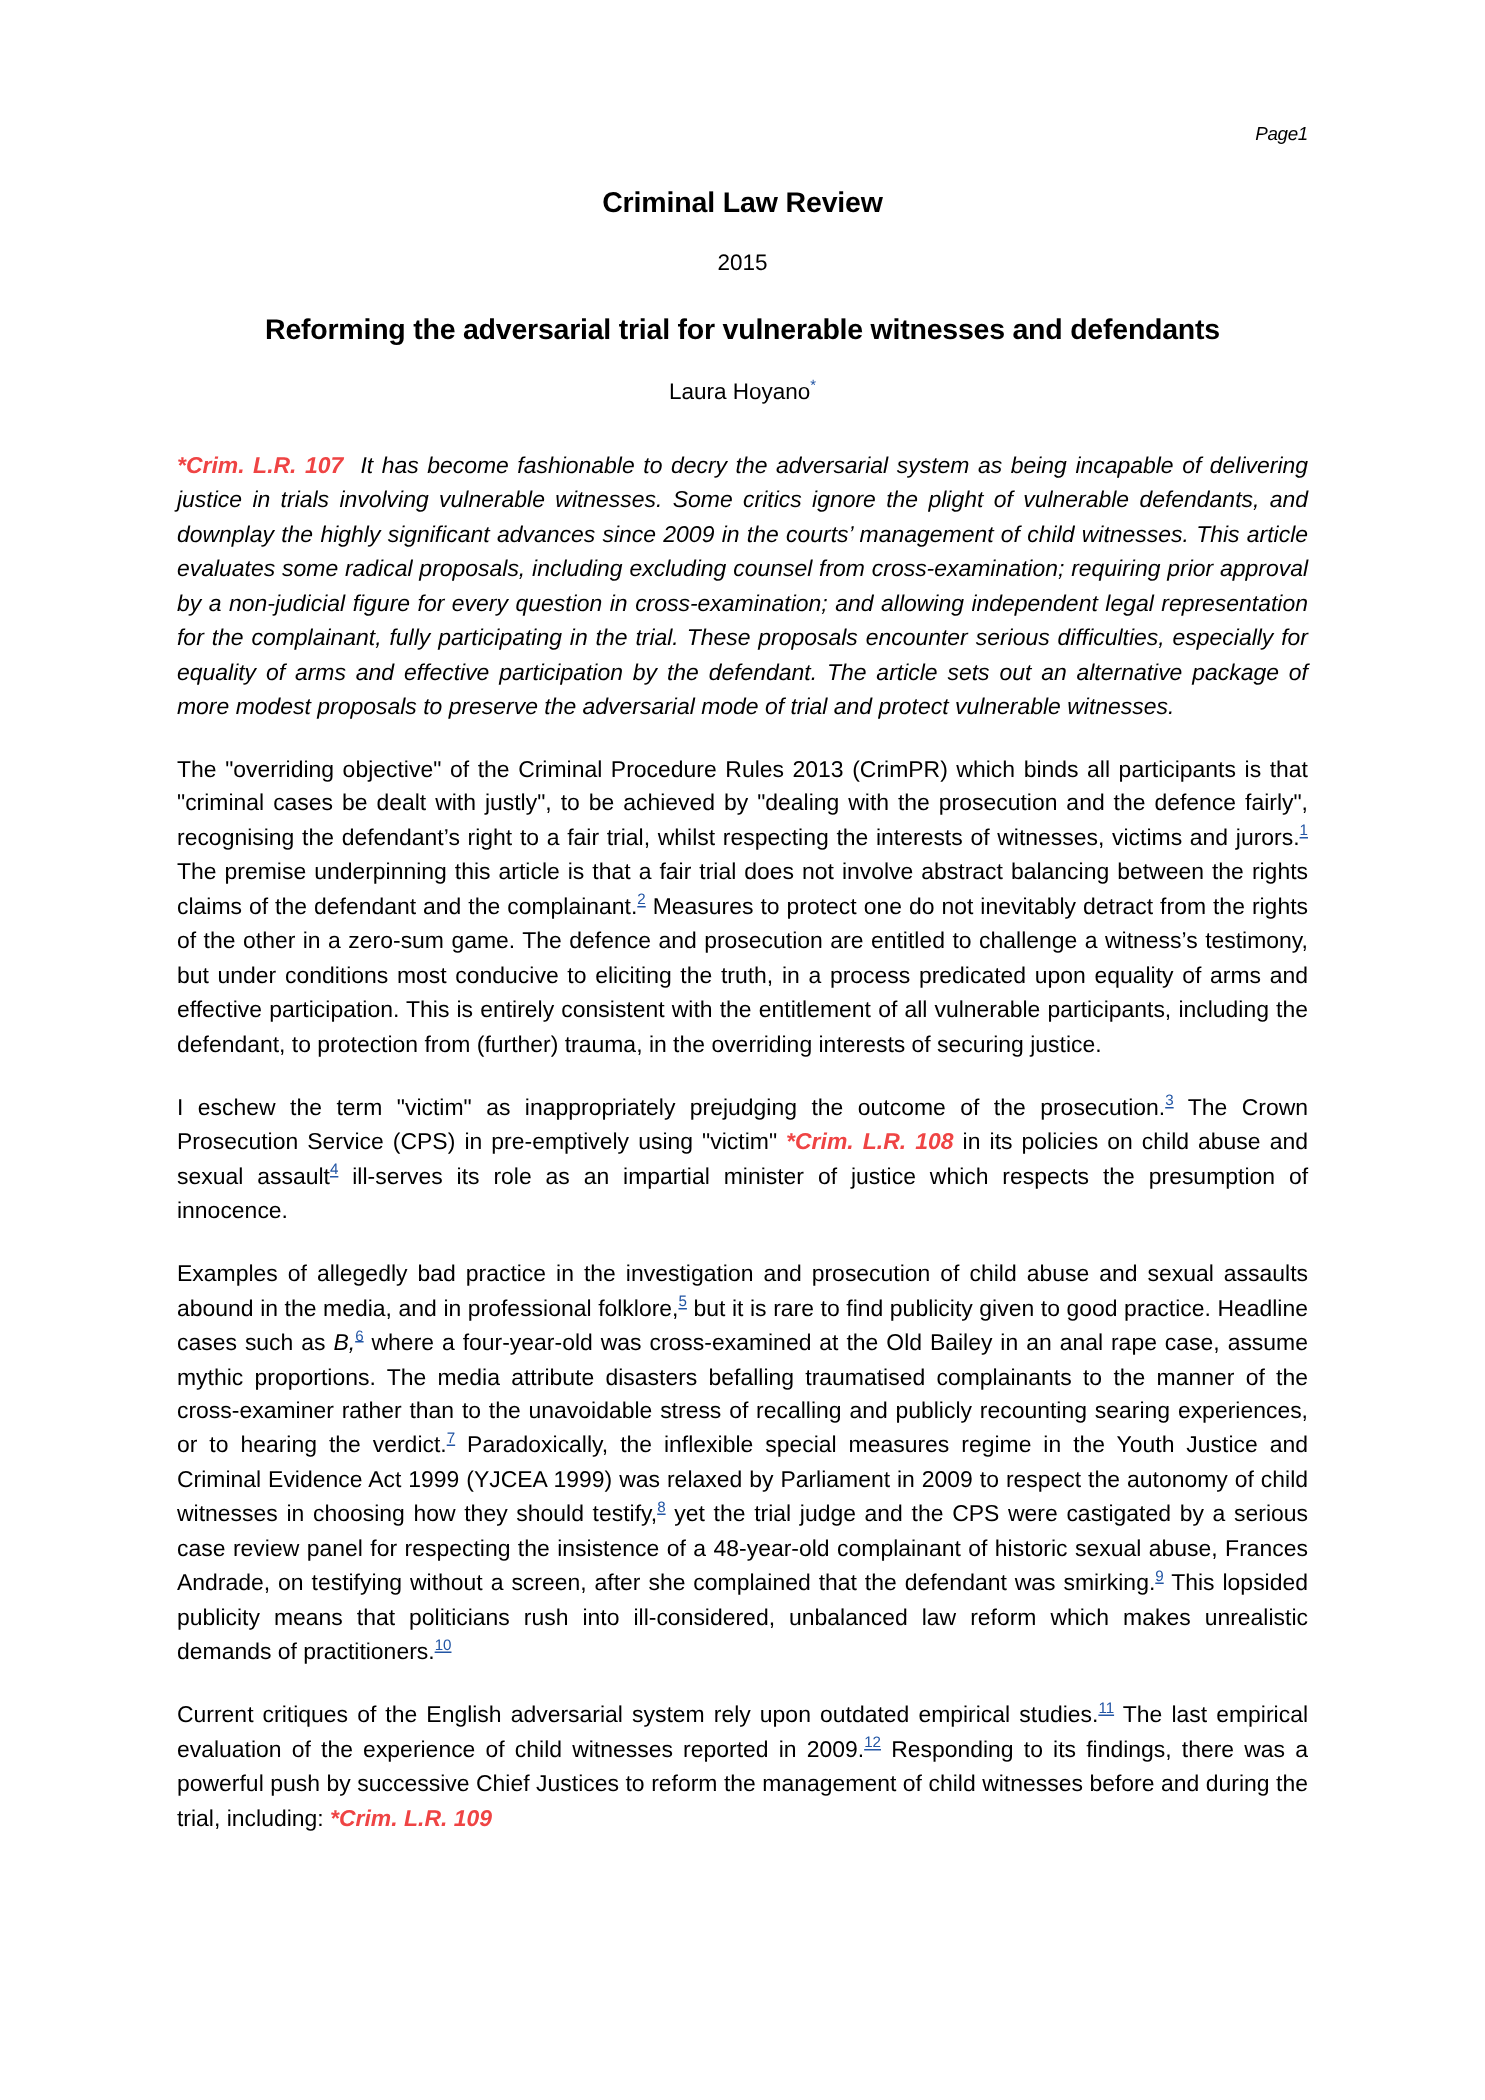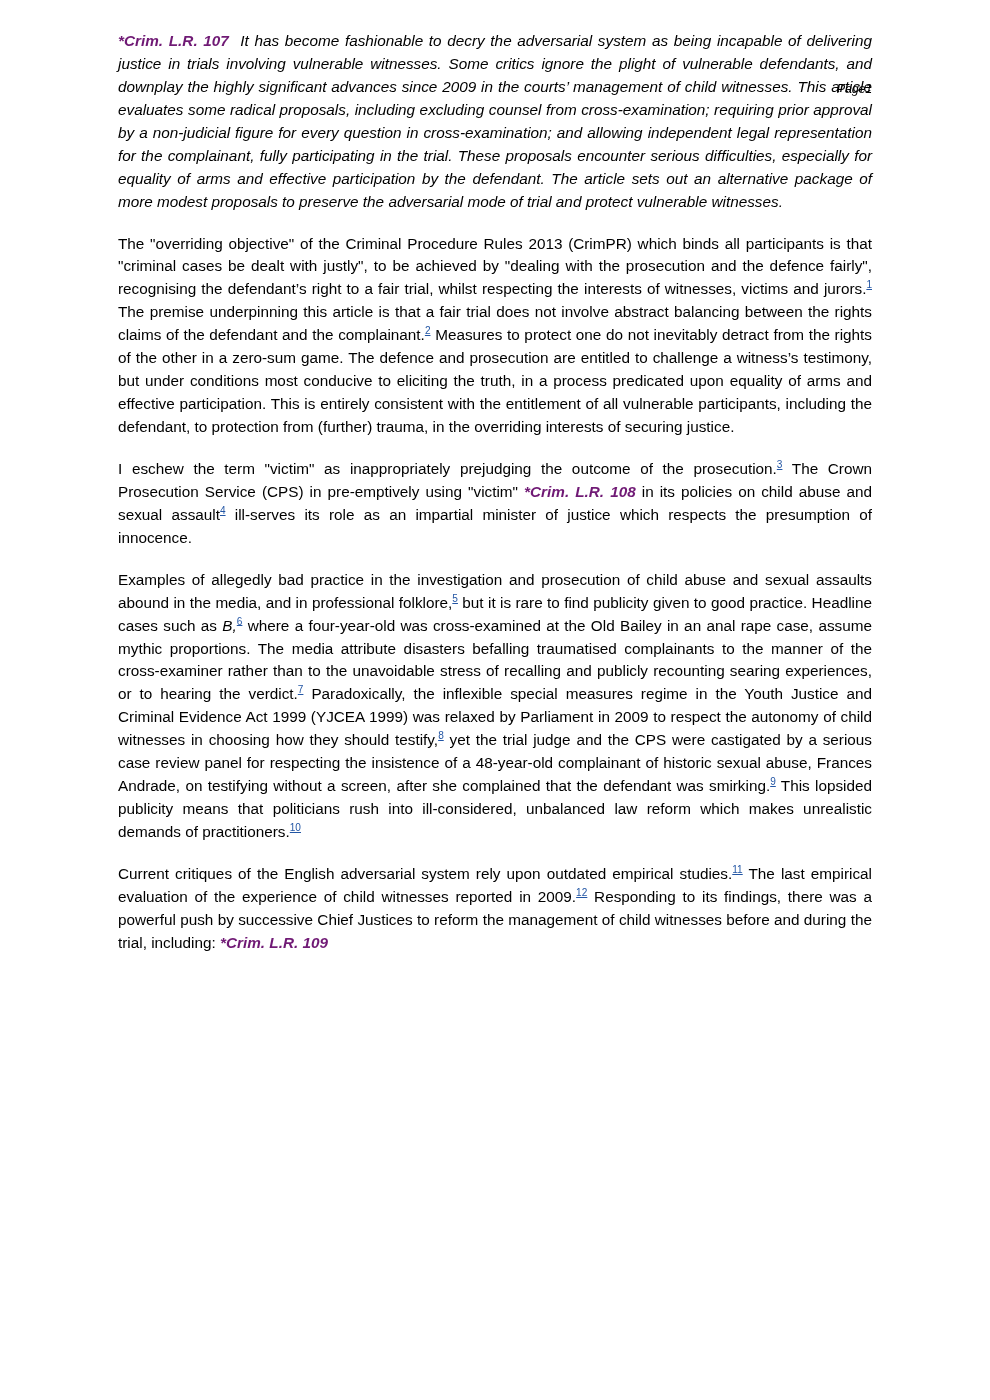--- a/index.html
+++ b/index.html
@@ -98,21 +98,21 @@
   .section-heading {
     margin: 33px 0 0 0;
     font-size: 16.5px;
     font-weight: bold;
     letter-spacing: -0.1px;
   }
   .section-heading + .body-para { margin-top: 24px; }
 
   
   .pagemark {
-    color: #701a75;
+    color: #ef4444;
     font-weight: bold;
     font-style: italic;
     white-space: nowrap;
   }
   .caseref { font-style: italic; }
   .fn {
     color: #2255A4;
     font-size: 0.66em;
     vertical-align: super;
     line-height: 0;
@@ -129,20 +129,26 @@
 </style>
 </head>
 <body>
 
 <div class="page">
 
   <div class="running-head">Page1</div>
 
   <div class="content">
 
+    <div class="title-block">
+      <h1 class="journal-title">Criminal Law Review</h1>
+      <p class="journal-year">2015</p>
+      <h2 class="article-title">Reforming the adversarial trial for vulnerable witnesses and defendants</h2>
+      <p class="author-line"><span>Laura Hoyano</span><span class="fn-plain">*</span></p>
+    </div>
 
     <div class="meta">
 
     </div>
 
     <p class="abstract"><span class="pagemark">*Crim. L.R. 107</span>&nbsp;&nbsp;<span>It has become fashionable to decry the adversarial system as being incapable of delivering justice in trials involving vulnerable witnesses. Some critics ignore the plight of vulnerable defendants, and downplay the highly significant advances since 2009 in the courts’ management of child witnesses. This article evaluates some radical proposals, including excluding counsel from cross-examination; requiring prior approval by a non-judicial figure for every question in cross-examination; and allowing independent legal representation for the complainant, fully participating in the trial. These proposals encounter serious difficulties, especially for equality of arms and effective participation by the defendant. The article sets out an alternative package of more modest proposals to preserve the adversarial mode of trial and protect vulnerable witnesses.</span></p>
 
     <p class="body-para"><span>The "overriding objective" of the Criminal Procedure Rules 2013 (CrimPR) which binds all participants is that "criminal cases be dealt with justly", to be achieved by "dealing with the prosecution and the defence fairly", recognising the defendant’s right to a fair trial, whilst respecting the interests of witnesses, victims and jurors.</span><span class="fn">1</span><span> The premise underpinning this article is that a fair trial does not involve abstract balancing between the rights claims of the defendant and the complainant.</span><span class="fn">2</span><span> Measures to protect one do not inevitably detract from the rights of the other in a zero-sum game. The defence and prosecution are entitled to challenge a witness’s testimony, but under conditions most conducive to eliciting the truth, in a process predicated upon equality of arms and effective participation. This is entirely consistent with the entitlement of all vulnerable participants, including the defendant, to protection from (further) trauma, in the overriding interests of securing justice.</span></p>
 
     <p class="body-para"><span>I eschew the term "victim" as inappropriately prejudging the outcome of the prosecution.</span><span class="fn">3</span><span> The Crown Prosecution Service (CPS) in pre-emptively using "victim" </span><span class="pagemark">*Crim. L.R. 108</span><span> in its policies on child abuse and sexual assault</span><span class="fn">4</span><span> ill-serves its role as an impartial minister of justice which respects the presumption of innocence.</span></p>

